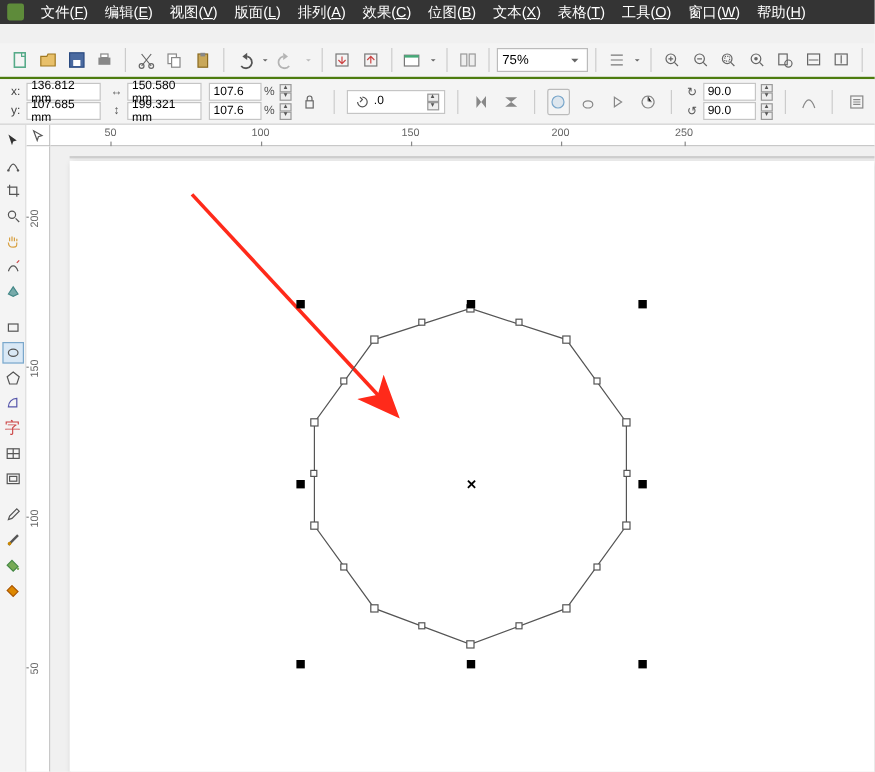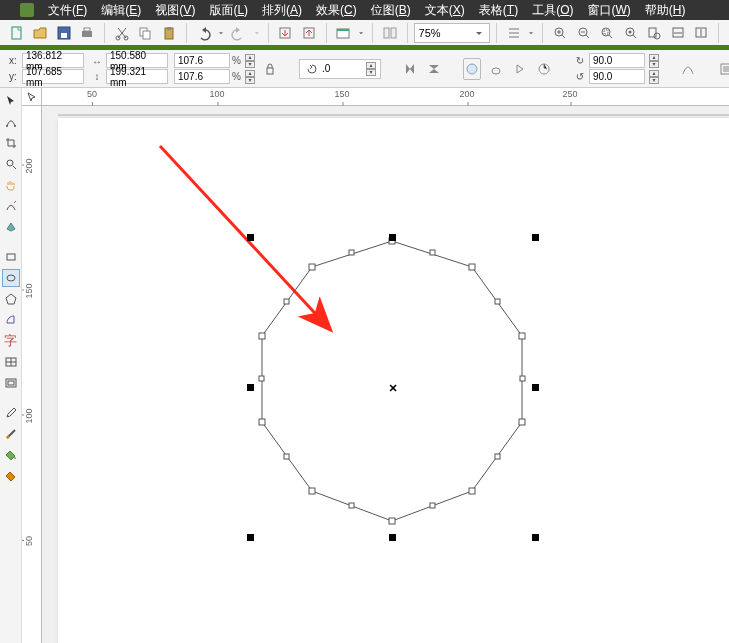--- a/index.html
+++ b/index.html
@@ -1,33 +1,33 @@
 <!DOCTYPE html>
 <html><head>
 <meta charset="utf-8">
 <style>
   * { box-sizing: border-box; margin: 0; padding: 0; }
   body { font-family: "Microsoft YaHei", Arial, sans-serif; font-size: 11px; background: #f0f0f0; width: 729px; height: 643px; overflow: hidden; }
 
-  .menubar { background: #343434; color: #fff; height: 20px; display: flex; align-items: center; padding-left: 20px; gap: 14px; }
+  .menubar { background: #343434; color: #fff; height: 20px; display: flex; align-items: center; padding-left: 6px; gap: 14px; }
   .menubar .logo { width: 14px; height: 14px; background: #5e8b3a; display:inline-block; border-radius:2px; }
   .menubar span { font-size: 12px; cursor: default; }
   .menubar span u { text-decoration: underline; }
 
-  .toolbar { background: #f4f4f4; border-bottom: 5px solid #4d7c0f; height: 30px; display:flex; align-items:center; padding: 0 6px; gap: 2px; }
+  .toolbar { background: #f4f4f4; border-bottom: 2px solid #4d7c0f; height: 30px; display:flex; align-items:center; padding: 0 6px; gap: 2px; margin-top: 16px; }
   .tbtn { width: 22px; height: 22px; display:flex; align-items:center; justify-content:center; border:1px solid transparent; border-radius:2px; color:#555; }
   .sep { width:1px; height:20px; background:#ccc; margin:0 4px; }
   .zoom-box { display:flex; align-items:center; border:1px solid #bbb; background:#fff; height:20px; width:78px; padding:0 4px; font-size:11px; justify-content:space-between; }
 
   .propbar { background: #f4f4f4; height: 38px; display:flex; align-items:center; padding:0 6px; gap: 6px; border-bottom:1px solid #ccc; }
   .coord-block { display:flex; flex-direction:column; gap:1px; font-size:10px; }
   .coord-row { display:flex; align-items:center; gap:2px; }
   .coord-row .lbl { width:14px; color:#444; text-align:center;}
   .coord-input { border:1px solid #c5c5c5; background:#fff; width:62px; height:15px; font-size:10px; padding:0 3px; display:flex; align-items:center; }
-  .coord-input.sm { width:56px; }
+  .coord-input.sm { width:44px; }
   .icon-sm { width:14px; height:14px; display:flex; align-items:center; justify-content:center; color:#555; }
   .pct { font-size:10px; color:#555; }
 
   .rot-box { display:flex; align-items:center; gap:4px; border:1px solid #c5c5c5; background:#fff; height:20px; padding:0 4px 0 6px; }
   .rot-box input { border:0; width:38px; font-size:10px; outline:none; }
 
   .workspace { display:flex; height: calc(643px - 20px - 30px - 38px); }
   .toolbox { width:22px; background:#f4f4f4; border-right:1px solid #ddd; display:flex; flex-direction:column; align-items:center; padding-top:4px; gap:3px; }
   .tool { width:18px; height:18px; display:flex; align-items:center; justify-content:center; color:#555; border:1px solid transparent; }
   .tool.active { background:#d9e8f5; border:1px solid #7aa7cb; }

